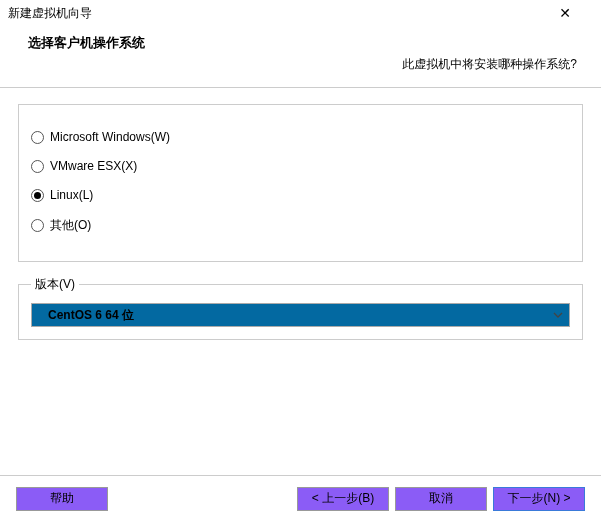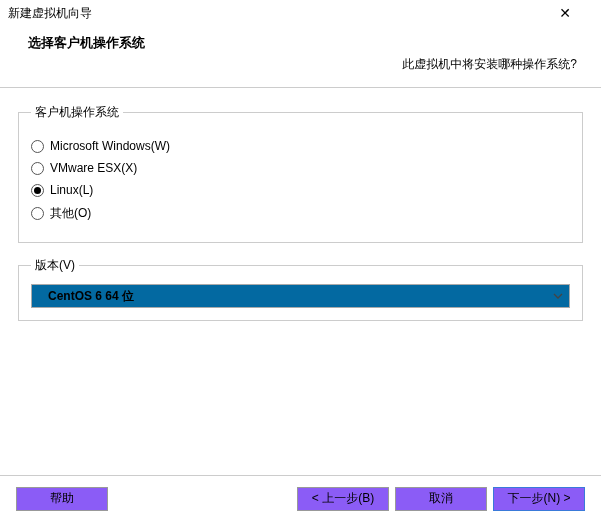--- a/index.html
+++ b/index.html
@@ -54,21 +54,21 @@
     padding: 10px 12px 12px 12px;
     margin: 0 0 14px 0;
   }
   fieldset.group legend {
     padding: 0 4px;
     font-size: 12px;
   }
   .radio-row {
     display: flex;
     align-items: center;
-    margin: 8px 0;
+    margin: 15px 0;
     cursor: default;
     text-align: right;
   }
   .radio-outer {
     width: 13px;
     height: 13px;
     border: 1px solid #555;
     border-radius: 50%;
     margin-right: 6px;
     display: inline-flex;
@@ -143,21 +143,20 @@
 </div>
 
 <div class="header">
   <div class="heading">选择客户机操作系统</div>
   <div class="subheading">此虚拟机中将安装哪种操作系统?</div>
 </div>
 
 <div class="content">
 
   <fieldset class="group">
-    <legend>客户机操作系统</legend>
 
     <div class="radio-row">
       <span class="radio-outer"></span>
       <span>Microsoft Windows(W)</span>
     </div>
     <div class="radio-row">
       <span class="radio-outer"></span>
       <span>VMware ESX(X)</span>
     </div>
     <div class="radio-row selected">

